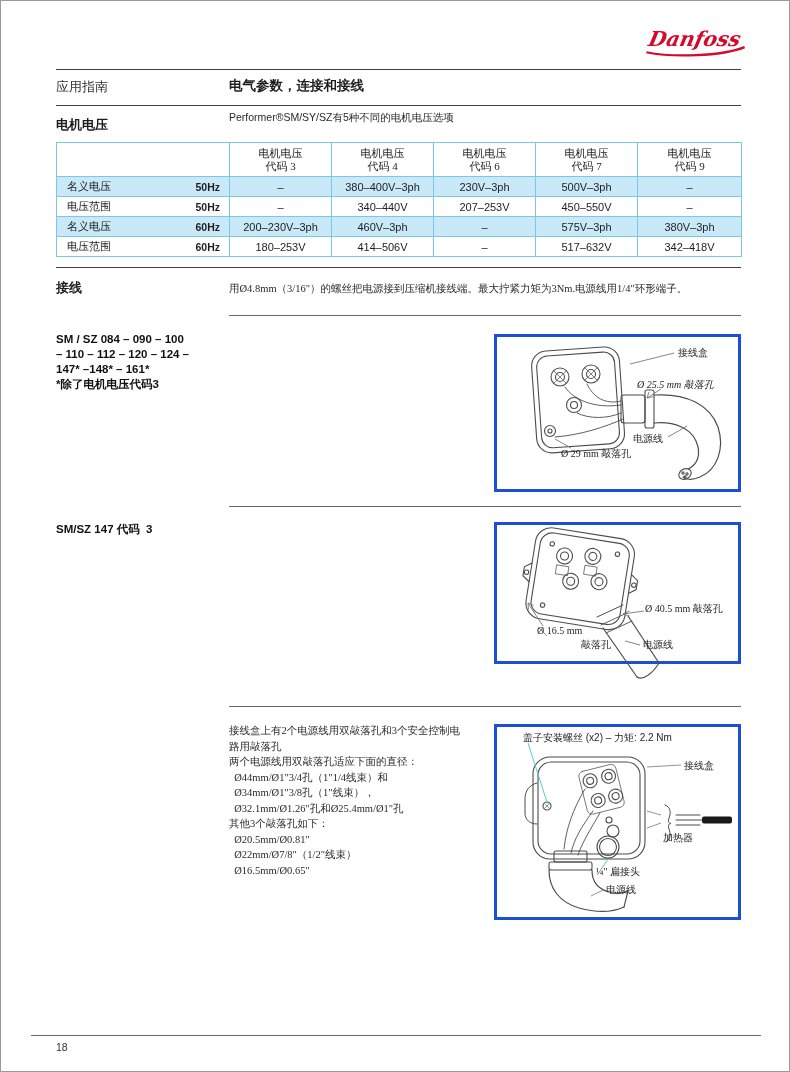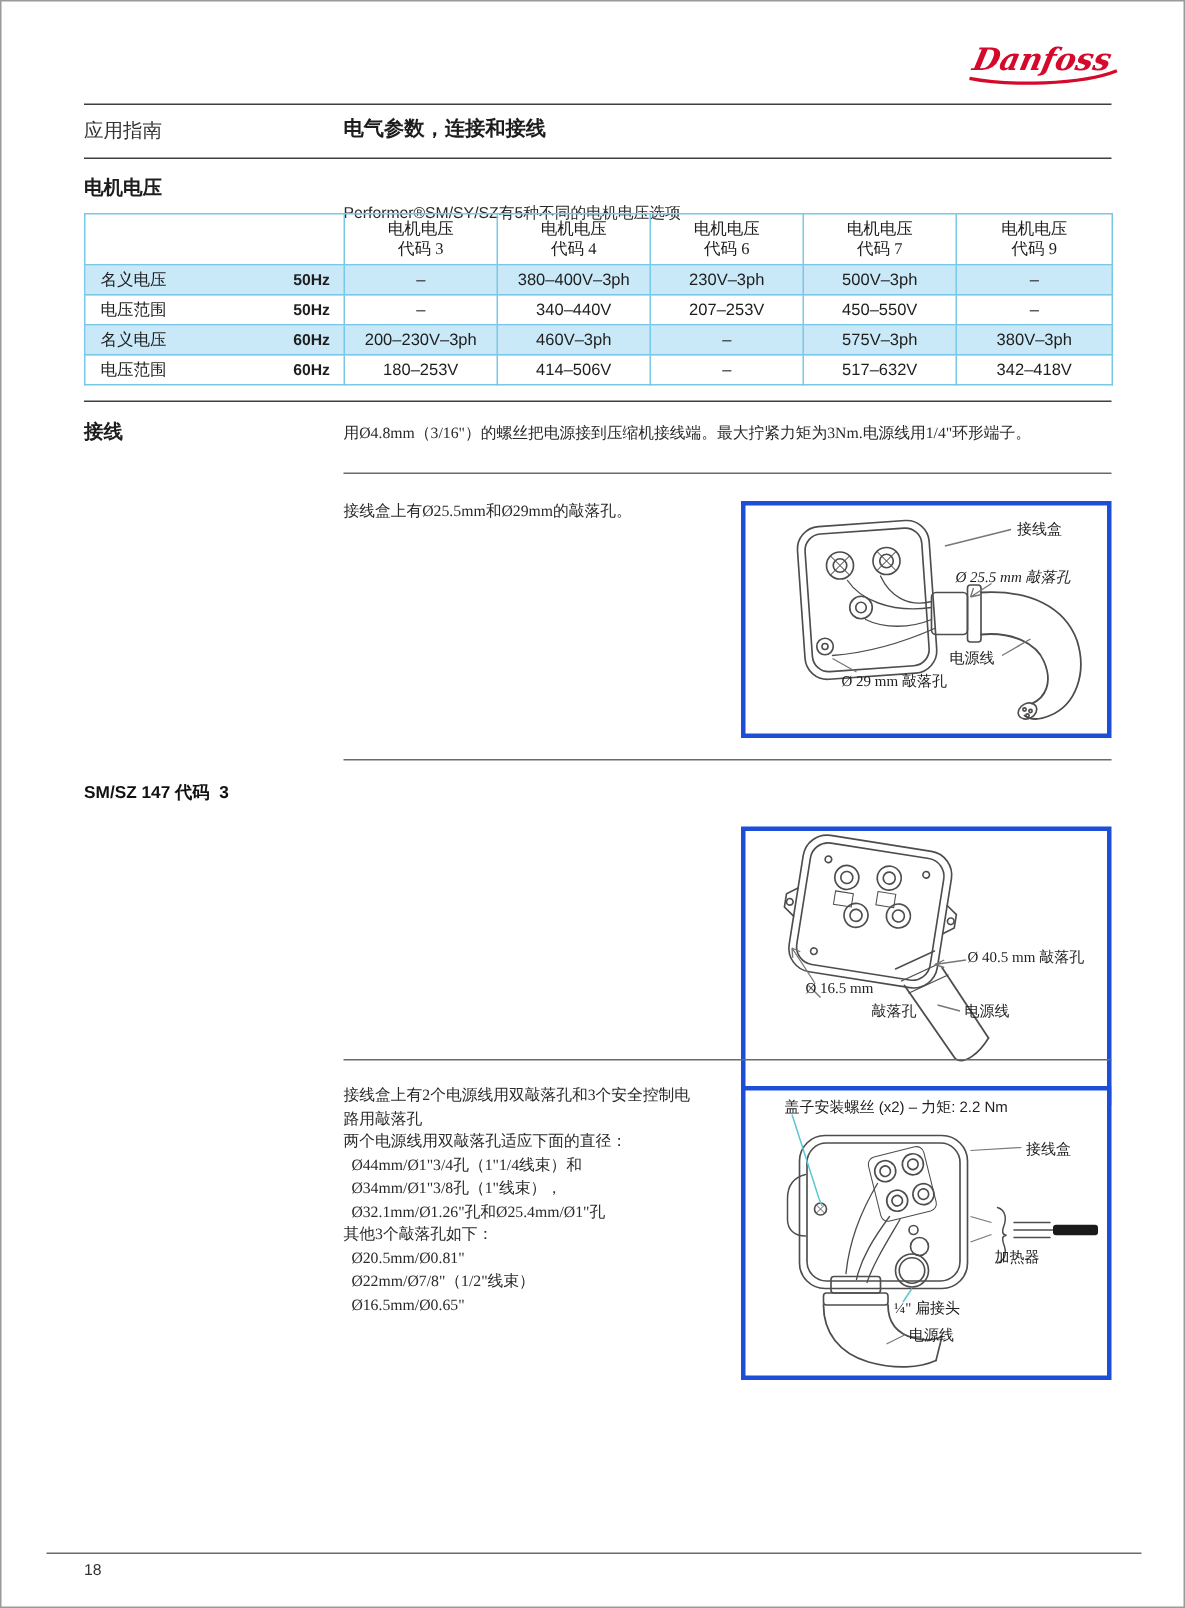--- a/index.html
+++ b/index.html
@@ -49,21 +49,21 @@
       <path d="M10 38 C 45 45 112 44 144 31" stroke="#d5092b" stroke-width="3" fill="none"></path>
     </svg>
   </div>
 
   <div class="rule" style="left:55px;width:685px;top:68px;"></div>
   <div class="abs h-doc" style="left:55px;top:77px;">应用指南</div>
   <div class="abs h-title" style="left:228px;top:76px;">电气参数，连接和接线</div>
   <div class="rule" style="left:55px;width:685px;top:104px;"></div>
 
   <div class="abs h-section" style="left:55px;top:115px;">电机电压</div>
-  <div class="abs intro" style="left:228px;top:134px;">Performer®SM/SY/SZ有5种不同的电机电压选项</div>
+  <div class="abs intro" style="left:228px;top:110px;">Performer®SM/SY/SZ有5种不同的电机电压选项</div>
 
   <div class="abs" style="left:55px;top:141px;">
     <table class="vtable">
       <colgroup>
         <col style="width:173px">
           <col style="width:102px">
           <col style="width:102px">
         <col style="width:102px">
           <col style="width:102px">
           <col style="width:104px">
@@ -149,21 +149,26 @@
         </tbody>
     </table>
   </div>
 
   <div class="rule" style="left:55px;width:685px;top:266px;"></div>
 
   <div class="abs h-section" style="left:55px;top:278px;">接线</div>
   <div class="abs intro serif" style="left:228px;top:281px;width:512px;">用Ø4.8mm（3/16"）的螺丝把电源接到压缩机接线端。最大拧紧力矩为3Nm.电源线用1/4"环形端子。</div>
   <div class="rule light" style="left:228px;width:512px;top:314px;"></div>
 
-  <div class="abs sec-body serif" style="left:228px;top:333px;">接线盒上有Ø25.5mm和Ø29mm的敲落孔。</div>
+  <div class="abs sec-title" style="left:55px;top:331px;">
+      <div class="tline">SM / SZ 084 – 090 – 100</div>
+      <div class="tline">– 110 – 112 – 120 – 124 –</div>
+      <div class="tline">147* –148* – 161*</div>
+      <div class="tline">*除了电机电压代码3</div>
+    </div>
 
   <div class="figure" style="left:493px;top:333px;width:247px;height:158px;">
     <svg width="245" height="156" viewBox="0 0 245 156">
       <g fill="none" stroke="#4d4d4d" stroke-width="1.1" stroke-linecap="round">
         <g transform="rotate(-4 80 62)">
           <rect x="37" y="12" width="88" height="102" rx="15"></rect>
           <rect x="42" y="17" width="78" height="92" rx="11"></rect>
         </g>
         <circle cx="63" cy="40" r="9"></circle>
           <circle cx="63" cy="40" r="4.5"></circle>
@@ -199,21 +204,21 @@
     <div class="fig-label" style="left:136px;top:95px;">电源线</div>
     <div class="fig-label" style="left:64px;top:110px;">Ø 29 mm 敲落孔</div>
   </div>
 
   <div class="rule light" style="left:228px;width:512px;top:505px;"></div>
 
   <div class="abs sec-title" style="left:55px;top:521px;">
       <div class="tline">SM/SZ 147 代码  3</div>
     </div>
 
-  <div class="figure" style="left:493px;top:550px;width:247px;height:186px;">
+  <div class="figure" style="left:493px;top:521px;width:247px;height:142px;">
     <svg width="245" height="164" viewBox="0 0 245 164">
       <g fill="none" stroke="#4d4d4d" stroke-width="1.1" stroke-linecap="round">
         <g transform="rotate(9 85 55)">
           <rect x="33" y="8" width="100" height="92" rx="16"></rect>
           <rect x="38" y="13" width="90" height="82" rx="12"></rect>
           <circle cx="50" cy="24" r="2.2"></circle>
             <circle cx="116" cy="24" r="2.2"></circle>
             <circle cx="50" cy="86" r="2.2"></circle>
           <path d="M33 46 l-7 5 l0 9 l7 5"></path>
             <circle cx="29" cy="56" r="2.2"></circle>

